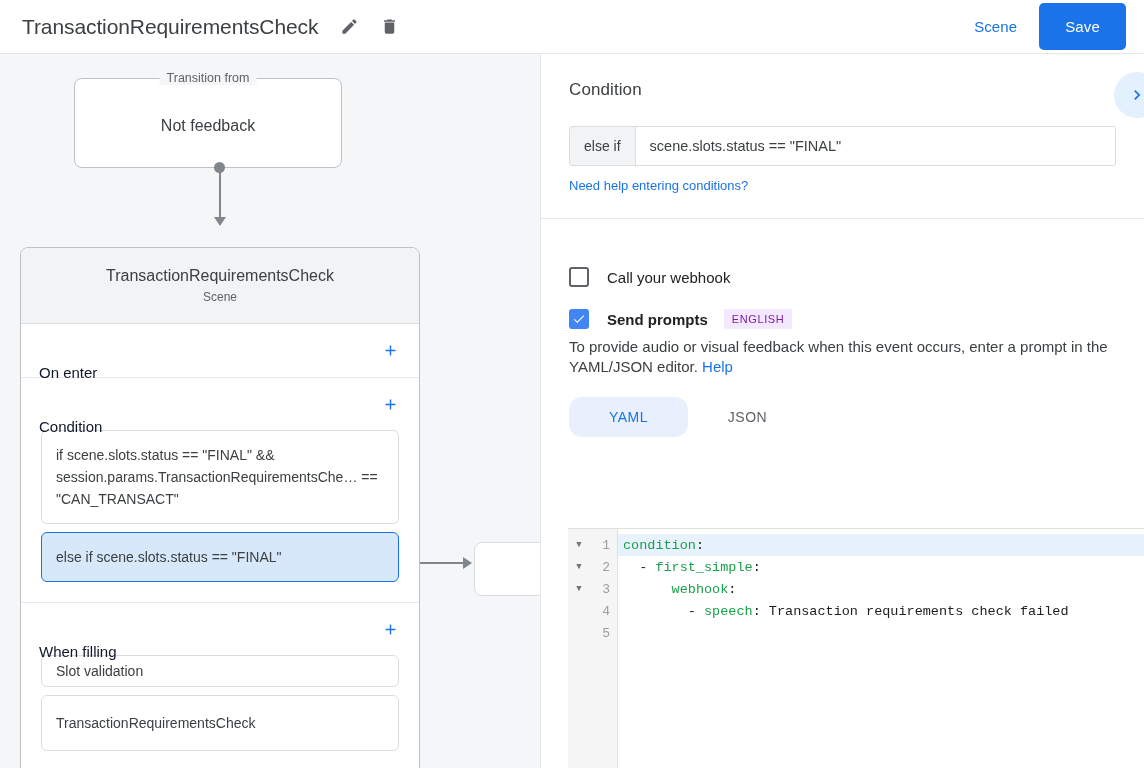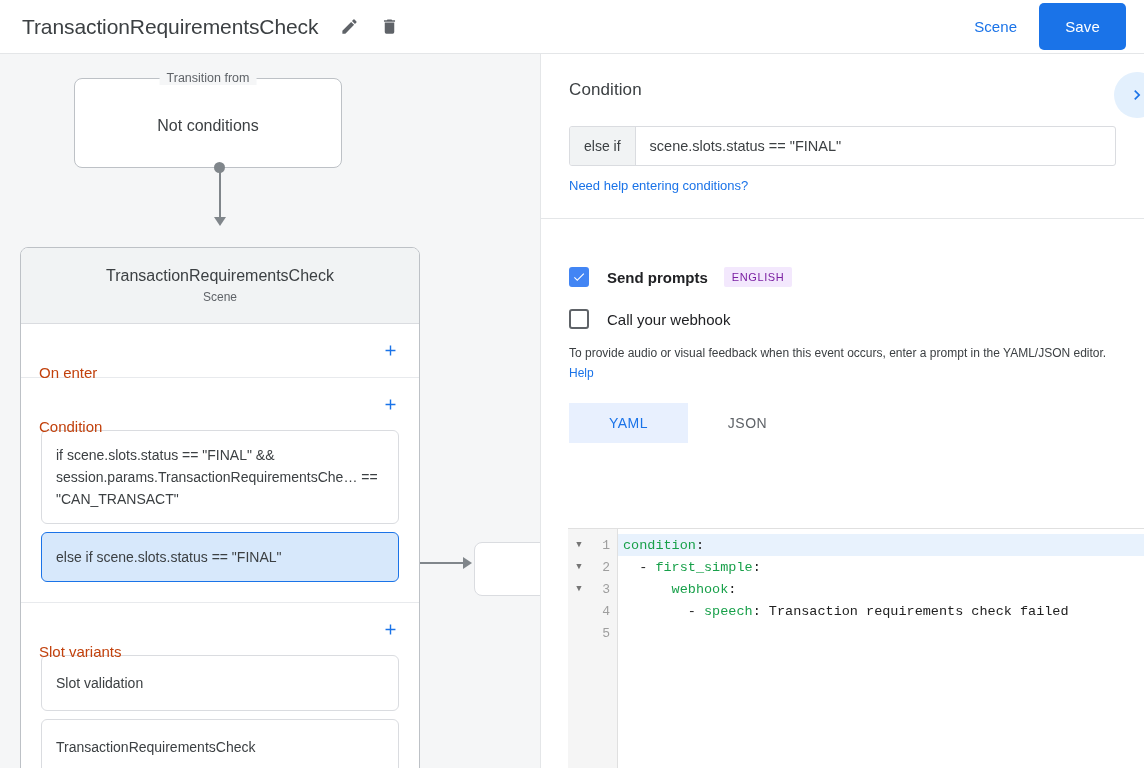--- a/index.html
+++ b/index.html
@@ -131,21 +131,21 @@
   }
   .scene-name { font-size: 16px; color: #3c4043; }
   .scene-sub { font-size: 12px; color: #5f6368; margin-top: 5px; }
 
   .section-row {
     display: flex; align-items: center;
     padding: 0 18px;
     height: 54px;
     border-bottom: 1px solid #e8eaed;
   }
-  .section-title { font-size: 15px; color: #c2410c; flex: 1; margin-top: 44px; }
+  .section-title { font-size: 15px; color: #0f172a; flex: 1; margin-top: 44px; }
   .plus-btn {
     width: 22px; height: 22px;
     display: flex; align-items: center; justify-content: center;
     cursor: pointer;
   }
   .sec-block { border-bottom: 1px solid #e8eaed; padding-bottom: 12px; }
   .sec-block.last { border-bottom: none; }
   .sec-head {
     display: flex; align-items: center;
     padding: 0 18px; height: 52px;
@@ -251,35 +251,36 @@
   .lang-badge {
     margin-left: 16px;
     background: #f3e8fd;
     color: #7b1fa2;
     font-size: 11px;
     letter-spacing: .6px;
     padding: 4px 8px;
     border-radius: 2px;
   }
   .desc-text {
-    margin-top: 14px;
-    font-size: 12px; color: #3c4043;
+    margin-top: 8px;
+    font-size: 15px; color: #3c4043;
     line-height: 20px;
     max-width: 556px;
   }
   .desc-text a { color: #1a73e8; text-decoration: none; cursor: pointer; }
 
   
   .tabs { display: flex; margin-top: 20px; }
   .tab {
     width: 119px; height: 40px;
     display: flex; align-items: center; justify-content: center;
     font-size: 14px; color: #5f6368;
     letter-spacing: .5px;
     cursor: pointer;
+    border-radius: 13px;
   }
   .tab.active { background: #e8f0fe; color: #1a73e8; }
 
   
   .editor {
     position: absolute;
     left: 568px; top: 474px;
     width: 576px; height: 294px;
     display: flex;
     border-top: 1px solid #e0e0e0;
@@ -347,21 +348,21 @@
   <div class="cancel-link">Scene</div>
   <button class="save-btn">Save</button>
 </div>
 
 <div class="body-area">
 
   <div class="canvas">
 
     <div class="fieldset-box" id="node-from">
       <div class="fs-legend">Transition from</div>
-      <div class="node-title">Not conditions</div>
+      <div class="node-title">Not feedback</div>
     </div>
 
     <div class="conn-dot" style="left:214px; top:108px;"></div>
     <div class="conn-line" style="left:219px; top:113px; width:2px; height:52px;"></div>
     <div class="arrow-down" style="left:214px; top:163px;"></div>
 
     <div id="node-target"></div>
 
     <div class="conn-dot" style="left:396px; top:503px;"></div>
     <div class="conn-line" style="left:403px; top:508px; width:64px; height:2px;"></div>
@@ -390,28 +391,28 @@
               <path fill="#1a73e8" d="M19 13h-6v6h-2v-6H5v-2h6V5h2v6h6v2z"></path>
             </svg>
           </div>
         </div>
         <div class="item-card">if scene.slots.status == "FINAL" &amp;&amp; session.params.TransactionRequirementsChe… == "CAN_TRANSACT"</div>
         <div class="item-card selected">else if scene.slots.status == "FINAL"</div>
       </div>
 
       <div class="sec-block last">
         <div class="sec-head">
-          <div class="section-title">Slot variants</div>
+          <div class="section-title">When filling</div>
           <div class="plus-btn">
             <svg width="17" height="17" viewBox="0 0 24 24">
               <path fill="#1a73e8" d="M19 13h-6v6h-2v-6H5v-2h6V5h2v6h6v2z"></path>
             </svg>
           </div>
         </div>
-        <div class="item-card" style="padding:16px 14px;">Slot validation</div>
+        <div class="item-card" style="padding:4px 14px;">Slot validation</div>
         <div class="item-card" style="padding:16px 14px;">TransactionRequirementsCheck</div>
       </div>
     </div>
   </div>
 
   <div class="side-panel">
 
     <div class="chevron-fab">
       <svg width="20" height="20" viewBox="0 0 24 24">
         <path fill="#1a73e8" d="M8.6 16.6L13.2 12 8.6 7.4 10 6l6 6-6 6z"></path>
@@ -427,32 +428,32 @@
       </div>
 
       <span class="help-link">Need help entering conditions?</span>
     </div>
 
     <div class="panel-divider"></div>
 
     <div class="panel-sec">
 
       <div class="cb-row">
+        <div class="cb"></div>
+        <div class="cb-label">Call your webhook</div>
+      </div>
+
+      <div class="cb-row">
         <div class="cb checked">
           <svg width="14" height="14" viewBox="0 0 24 24">
             <path fill="#ffffff" d="M9 16.2L4.8 12l-1.4 1.4L9 19 21 7l-1.4-1.4z"></path>
           </svg>
         </div>
         <div class="cb-label bold">Send prompts</div>
         <div class="lang-badge">ENGLISH</div>
-      </div>
-
-      <div class="cb-row">
-        <div class="cb"></div>
-        <div class="cb-label">Call your webhook</div>
       </div>
 
       <div class="desc-text">
         <span>To provide audio or visual feedback when this event occurs, enter a prompt in the YAML/JSON editor. </span><a>Help</a>
       </div>
 
       <div class="tabs">
         <div class="tab active">YAML</div>
         <div class="tab">JSON</div>
       </div>

